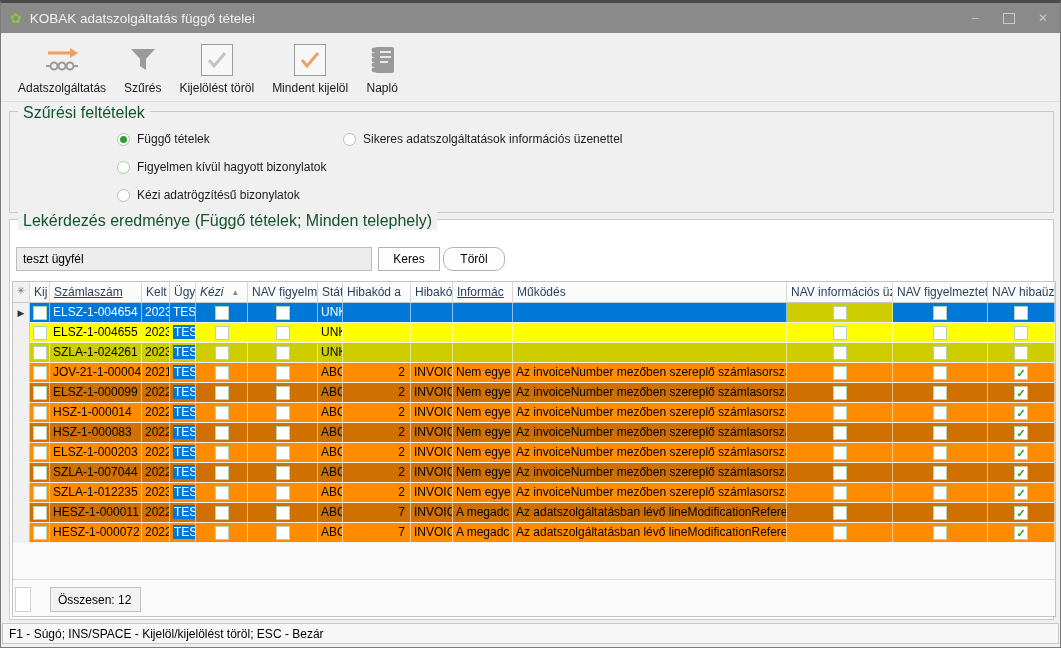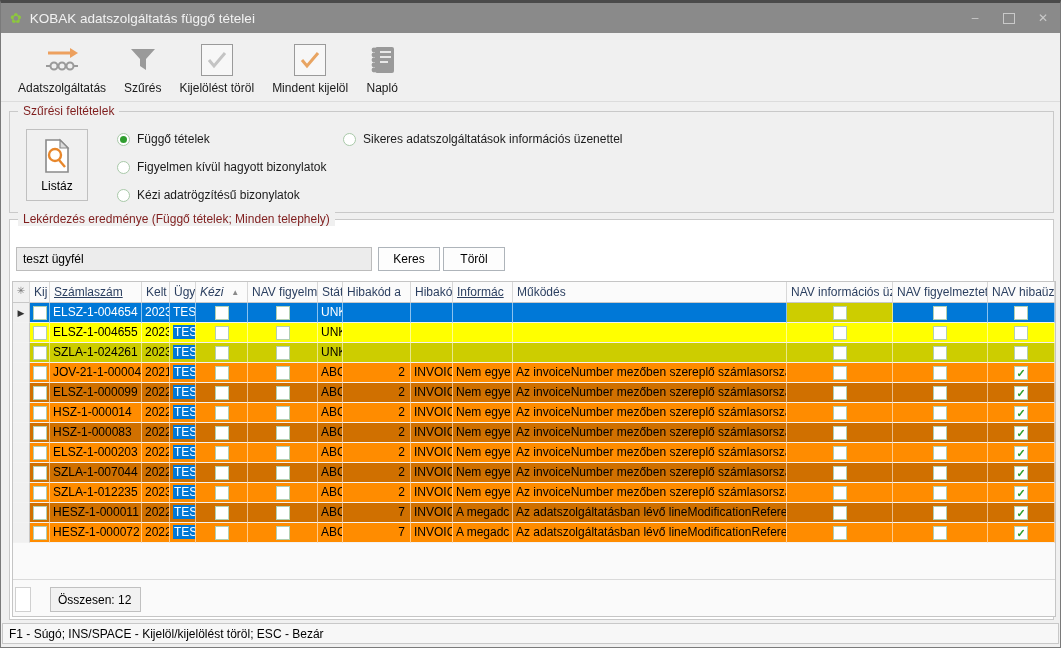--- a/index.html
+++ b/index.html
@@ -14,36 +14,36 @@
   .win-btn{width:34px;height:30px;display:flex;align-items:center;justify-content:center;color:#c9c9c9;font-size:12px;}
   .max-glyph{width:10px;height:9px;border:1px solid #c9c9c9;display:block;}
   
   .toolbar{position:absolute;left:0;top:30px;right:0;height:69px;background:#f0f0f0;border-bottom:1px solid #dcdcdc;display:flex;align-items:flex-start;padding:6px 0 0 8px;box-sizing:border-box;}
   .tbtn{display:flex;flex-direction:column;align-items:center;justify-content:flex-start;padding:2px 9px;gap:3px;}
   .tbtn .ticon{height:37px;display:flex;align-items:center;justify-content:center;}
   .tbtn .tlabel{font-size:12px;color:#1a1a1a;white-space:nowrap;}
   .boxicon{width:32px;height:32px;border:1px solid #9a9a9a;background:#f7f7f7;display:flex;align-items:center;justify-content:center;box-sizing:border-box;}
   
   .groupbox{position:absolute;border:1px solid #c9c9c9;box-sizing:border-box;}
-  .legend{position:absolute;top:-8px;left:8px;background:#f0f0f0;padding:0 5px;font-size:12px;color:#7f1d1d;white-space:nowrap;}
+  .legend{position:absolute;top:-8px;left:8px;background:#f0f0f0;padding:0 5px;font-size:16px;color:#14532d;white-space:nowrap;}
   #filter-group{left:8px;top:108px;width:1045px;height:102px;background:#f0f0f0;}
   #results-group{left:8px;top:216px;width:1045px;height:401px;background:#ffffff;}
   #results-group .legend{background:#f0f0f0;}
   
   .listaz-btn{position:absolute;left:16px;top:17px;width:60px;height:70px;border:1px solid #c0c0c0;background:#f0f0f0;display:flex;flex-direction:column;align-items:center;justify-content:center;gap:4px;}
   .listaz-btn .tlabel{font-size:12px;}
   
   .radio{position:absolute;display:flex;align-items:center;gap:7px;font-size:12px;color:#1a1a1a;white-space:nowrap;}
   .rdot{width:13px;height:13px;border-radius:50%;background:#fff;border:1px solid #a9c9a9;box-sizing:border-box;flex:0 0 auto;}
   .radio.sel .rdot::after{content:"";display:block;width:7px;height:7px;border-radius:50%;background:#2f9e2f;margin:2px 0 0 2px;}
   
   .search-input{position:absolute;left:6px;top:27px;width:356px;height:24px;box-sizing:border-box;border:1px solid #bcbcbc;background:#ececec;font-size:12px;padding:0 6px;font-family:"Liberation Sans",sans-serif;color:#000;}
   .btn{position:absolute;top:27px;height:24px;box-sizing:border-box;border:1px solid #aeb4ba;background:#fdfdfd;font-size:12px;text-align:center;line-height:22px;color:#000;}
   #keres-btn{left:368px;width:62px;}
-  #torol-btn{left:433px;width:62px;}
+  #torol-btn{left:433px;width:62px;border-radius:10px;}
   
   .grid{position:absolute;left:2px;top:61px;width:1044px;height:336px;border:1px solid #c5c5c5;background:#fafafa;box-sizing:border-box;overflow:hidden;}
   .ghead{display:flex;height:21px;}
   .hcell{box-sizing:border-box;background:#fbfbfb;border-right:1px solid #d8d8d8;border-bottom:1px solid #c8c8c8;font-size:12px;color:#2b3f60;padding:3px 4px 0 4px;white-space:nowrap;overflow:hidden;flex:0 0 auto;}
   .hcell .sort{color:#8a8a8a;font-size:8px;margin-left:8px;vertical-align:1px;}
   .hcell.hind{background:#f1f1f1;color:#777;text-align:center;padding-left:0;padding-right:0;font-size:10px;}
   .grow{display:flex;height:20px;}
   .grow .cell{box-sizing:border-box;border-right:1px solid rgba(255,255,255,0.55);border-bottom:1px solid #f2f2f2;padding:2px 3px 0 3px;font-size:12px;white-space:nowrap;overflow:hidden;color:#000;flex:0 0 auto;}
   .grow.yellow .cell{background:#ffff00;}
   .grow.olive .cell{background:#cdcd00;}
@@ -139,31 +139,20 @@
           <line x1="14" y1="13" x2="25" y2="13" stroke="#e8e8e8" stroke-width="2"></line>
           <line x1="14" y1="18" x2="22" y2="18" stroke="#e8e8e8" stroke-width="2"></line>
         </svg>
       </span>
       <span class="tlabel">Napló</span>
     </div>
   </div>
 
   <div class="groupbox" id="filter-group">
     <span class="legend">Szűrési feltételek</span>
-    <div class="listaz-btn">
-      <span>
-        <svg width="34" height="38" viewBox="0 0 34 38">
-          <path d="M6 3 h14 l8 8 v24 h-22 z" fill="#ffffff" stroke="#8a8a8a" stroke-width="1.6"></path>
-          <path d="M20 3 l8 8 h-8 z" fill="#dcdcdc" stroke="#8a8a8a" stroke-width="1.2"></path>
-          <circle cx="15" cy="18" r="6" fill="none" stroke="#e8872b" stroke-width="2.4"></circle>
-          <line x1="19" y1="23" x2="25" y2="30" stroke="#e8872b" stroke-width="2.4"></line>
-        </svg>
-      </span>
-      <span class="tlabel">Listáz</span>
-    </div>
     <div class="radio sel" style="left:107px;top:20px;">
       <span class="rdot"></span>
       <span>Függő tételek</span>
     </div>
     <div class="radio" style="left:107px;top:48px;">
       <span class="rdot"></span>
       <span>Figyelmen kívül hagyott bizonylatok</span>
     </div>
     <div class="radio" style="left:107px;top:76px;">
       <span class="rdot"></span>

